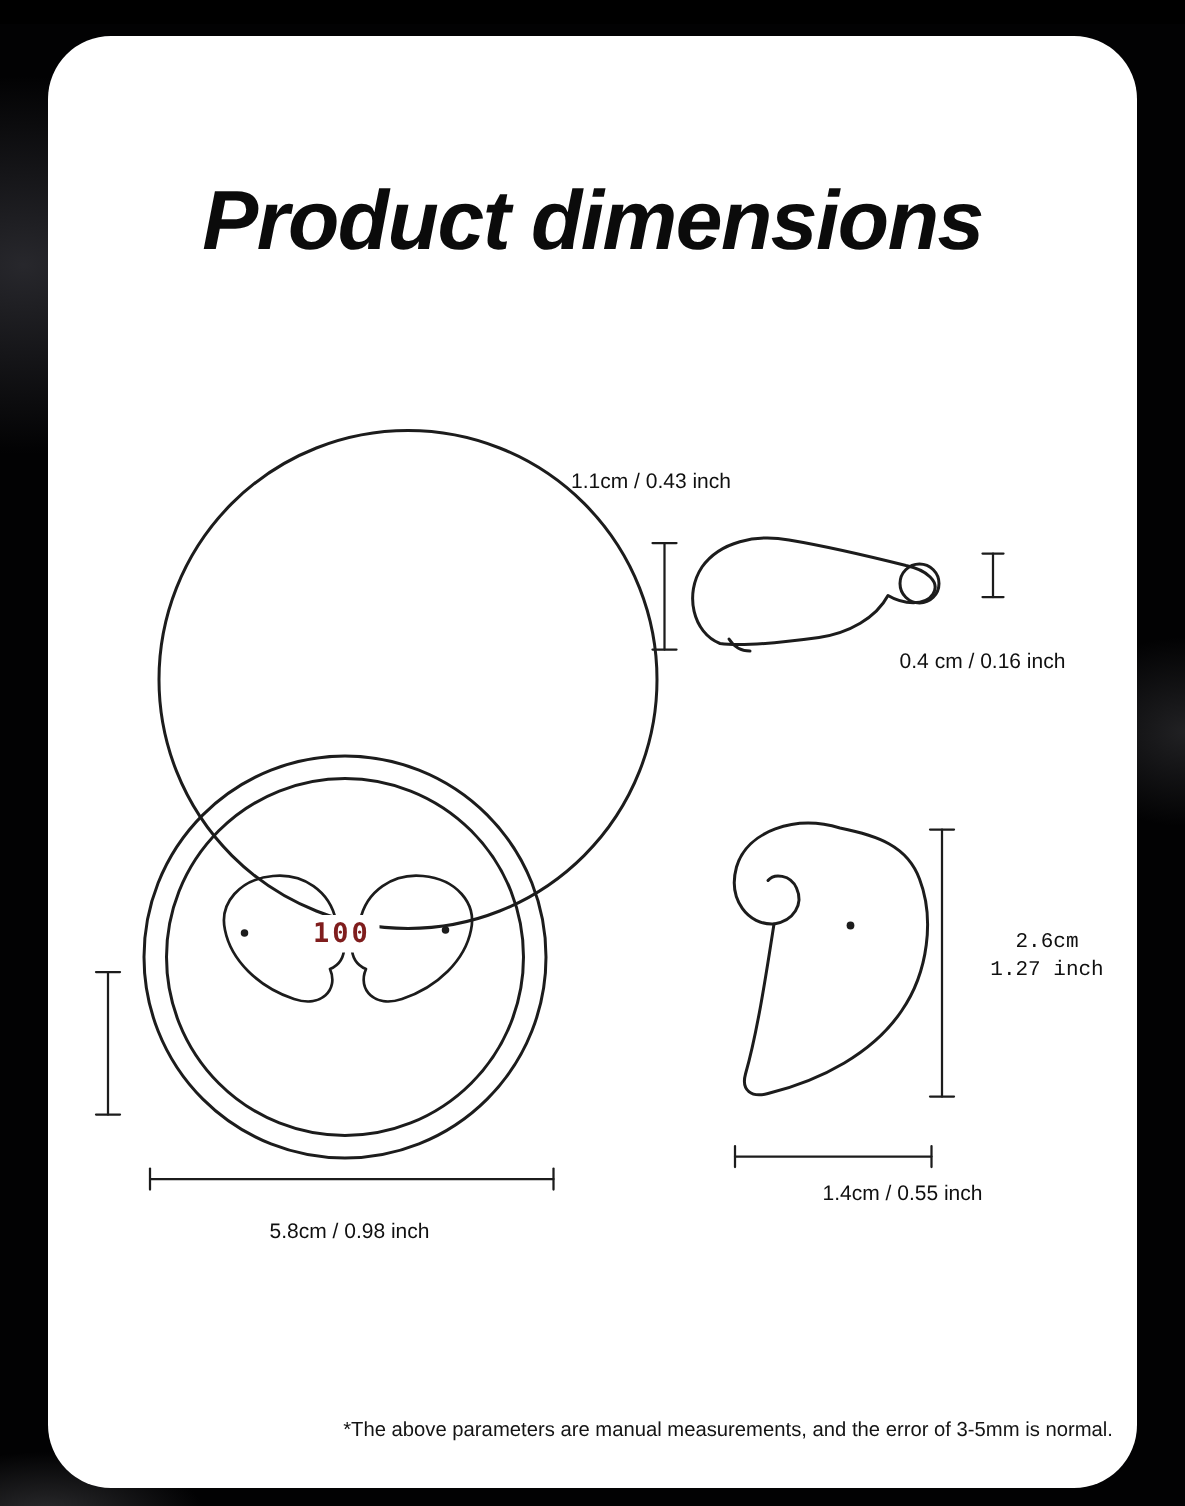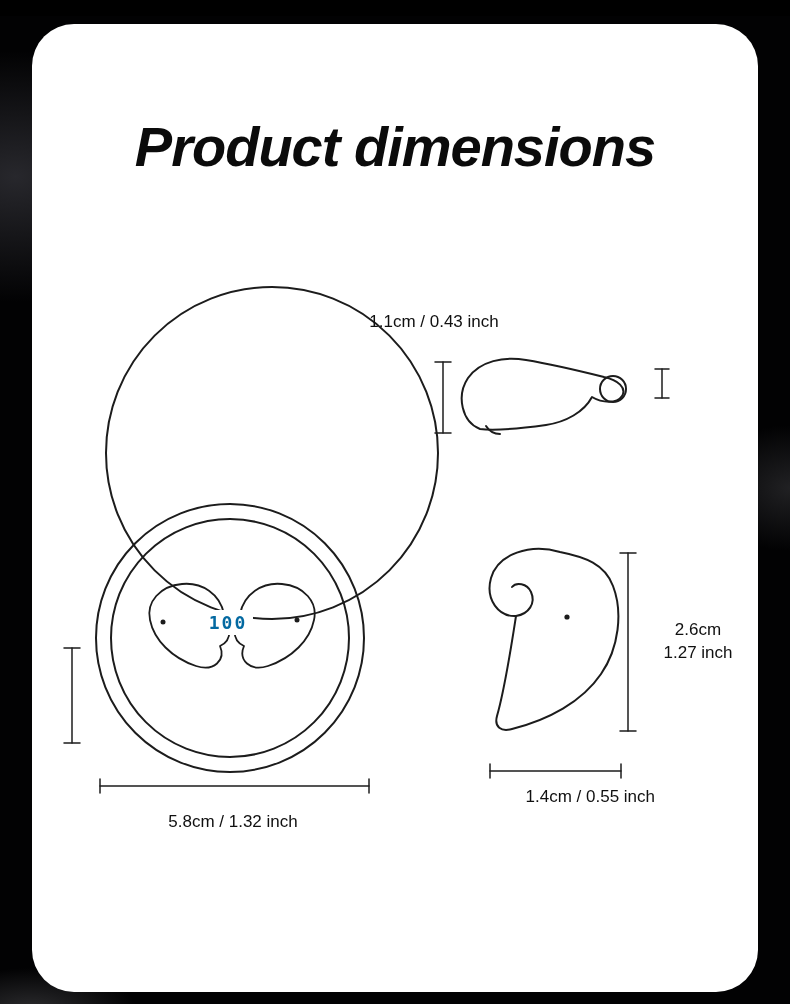--- a/index.html
+++ b/index.html
@@ -32,37 +32,37 @@
     letter-spacing:-1px;
     color:#0b0b0b;
   }
   .artwork{
     position:absolute;left:0;top:0;
     width:790px;height:1004px;
     pointer-events:none;
   }
   .dim-label{
     position:absolute;
-    font-size:17px;
+    font-size:14px;
     color:#101010;
     line-height:1.35;
     white-space:nowrap;
   }
-  .dim-label .line{display:block;}
+  .dim-label .line{display:block;font-family:Liberation Mono, monospace;}
   .led-display{
     position:absolute;
     left:203px;top:594px;
     width:50px;height:25px;
     background:#fff;
     display:flex;align-items:center;justify-content:center;
     font-family:"DejaVu Sans Mono", monospace;
     font-weight:bold;
     font-size:18px;
     letter-spacing:2px;
-    color:#0369a1;
+    color:#7f1d1d;
   }
   .footnote{
     position:absolute;
     left:190px;top:929px;width:552px;
     text-align:right;
     font-size:13.5px;
     color:#141414;
   }
 </style>
 </head>
@@ -135,24 +135,26 @@
         <line x1="100" y1="763" x2="100" y2="777"></line>
         <line x1="369" y1="763" x2="369" y2="777"></line>
       </g>
     </g>
   </svg>
 
   <div class="led-display">100</div>
 
   <div class="dim-label" style="left:322px;top:295px;width:224px;text-align:center;">1.1cm / 0.43 inch</div>
 
+  <div class="dim-label" style="left:560px;top:415px;width:190px;text-align:center;">0.4 cm / 0.16 inch</div>
 
   <div class="dim-label" style="left:648px;top:603px;width:100px;text-align:center;">
     <span class="line">2.6cm</span>
     <span class="line">1.27 inch</span>
   </div>
 
   <div class="dim-label" style="left:455px;top:770px;width:200px;text-align:right;">1.4cm / 0.55 inch</div>
 
 
-  <div class="dim-label" style="left:133px;top:795px;width:200px;text-align:center;">5.8cm / 1.32 inch</div>
+  <div class="dim-label" style="left:133px;top:795px;width:200px;text-align:center;">5.8cm / 0.98 inch</div>
 
+  <div class="footnote">*The above parameters are manual measurements, and the error of 3-5mm is normal.</div>
 </div>
 
 </body></html>

